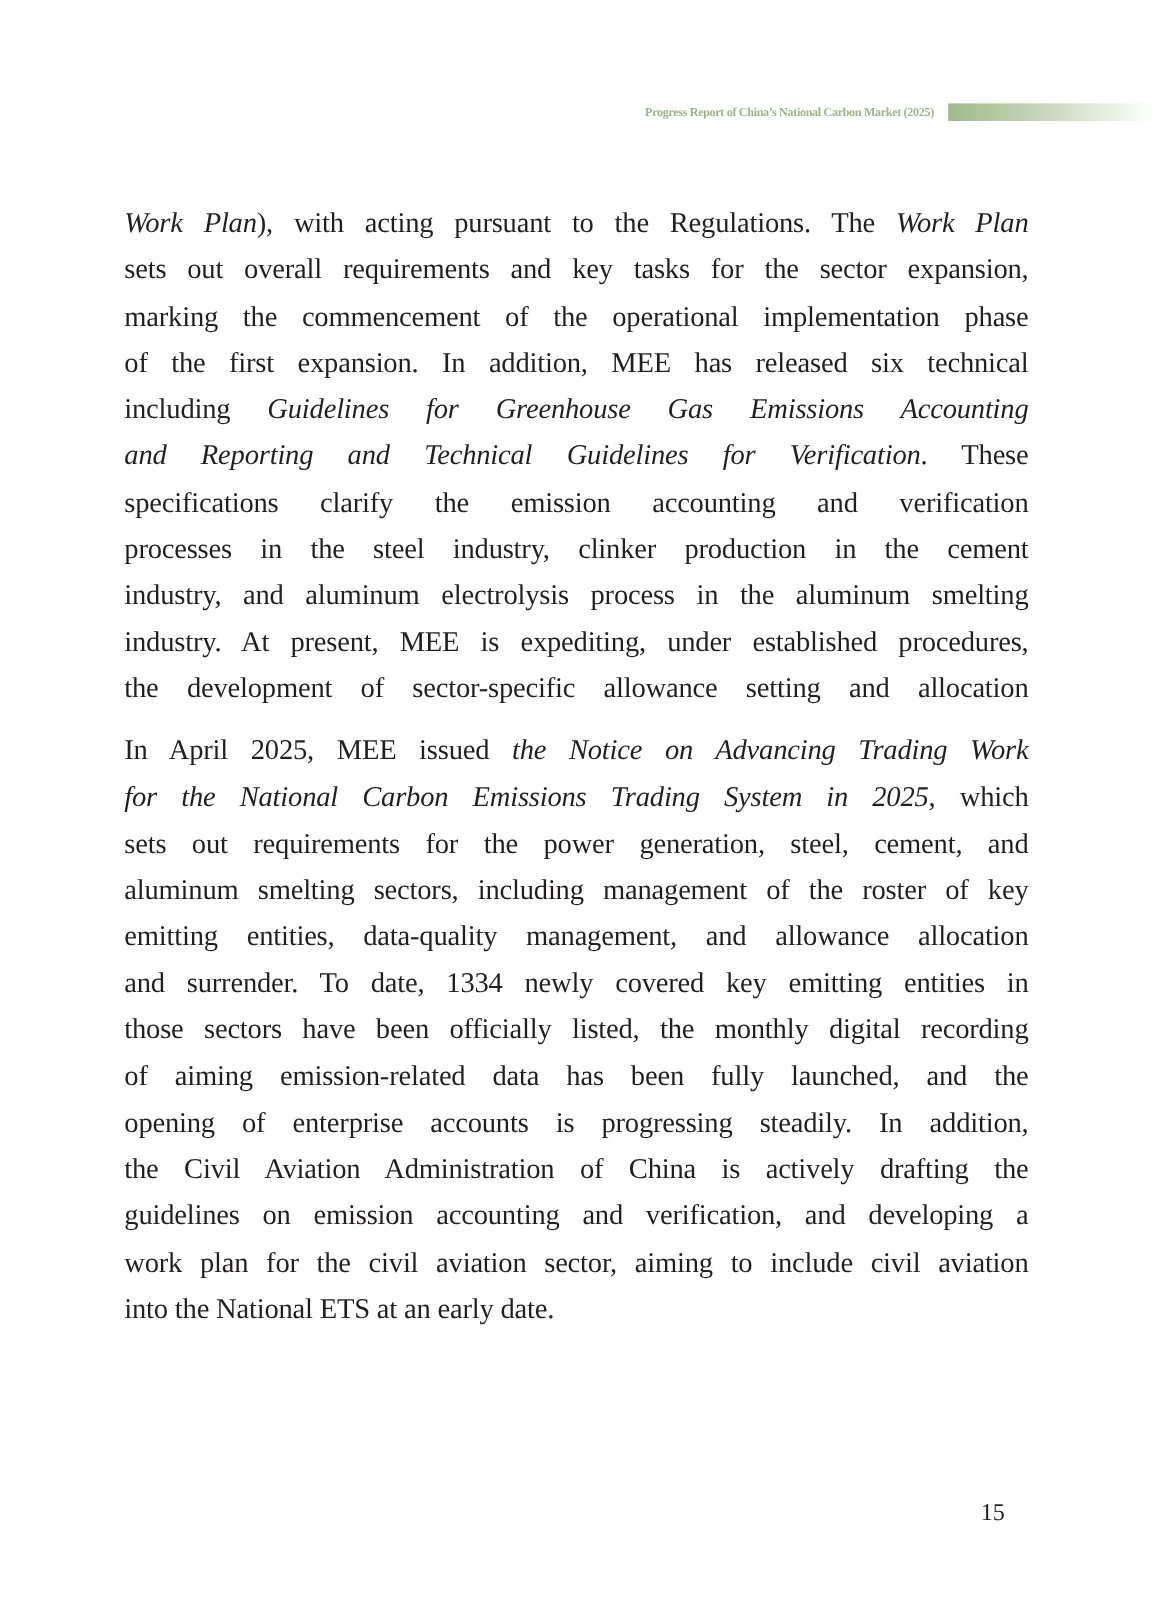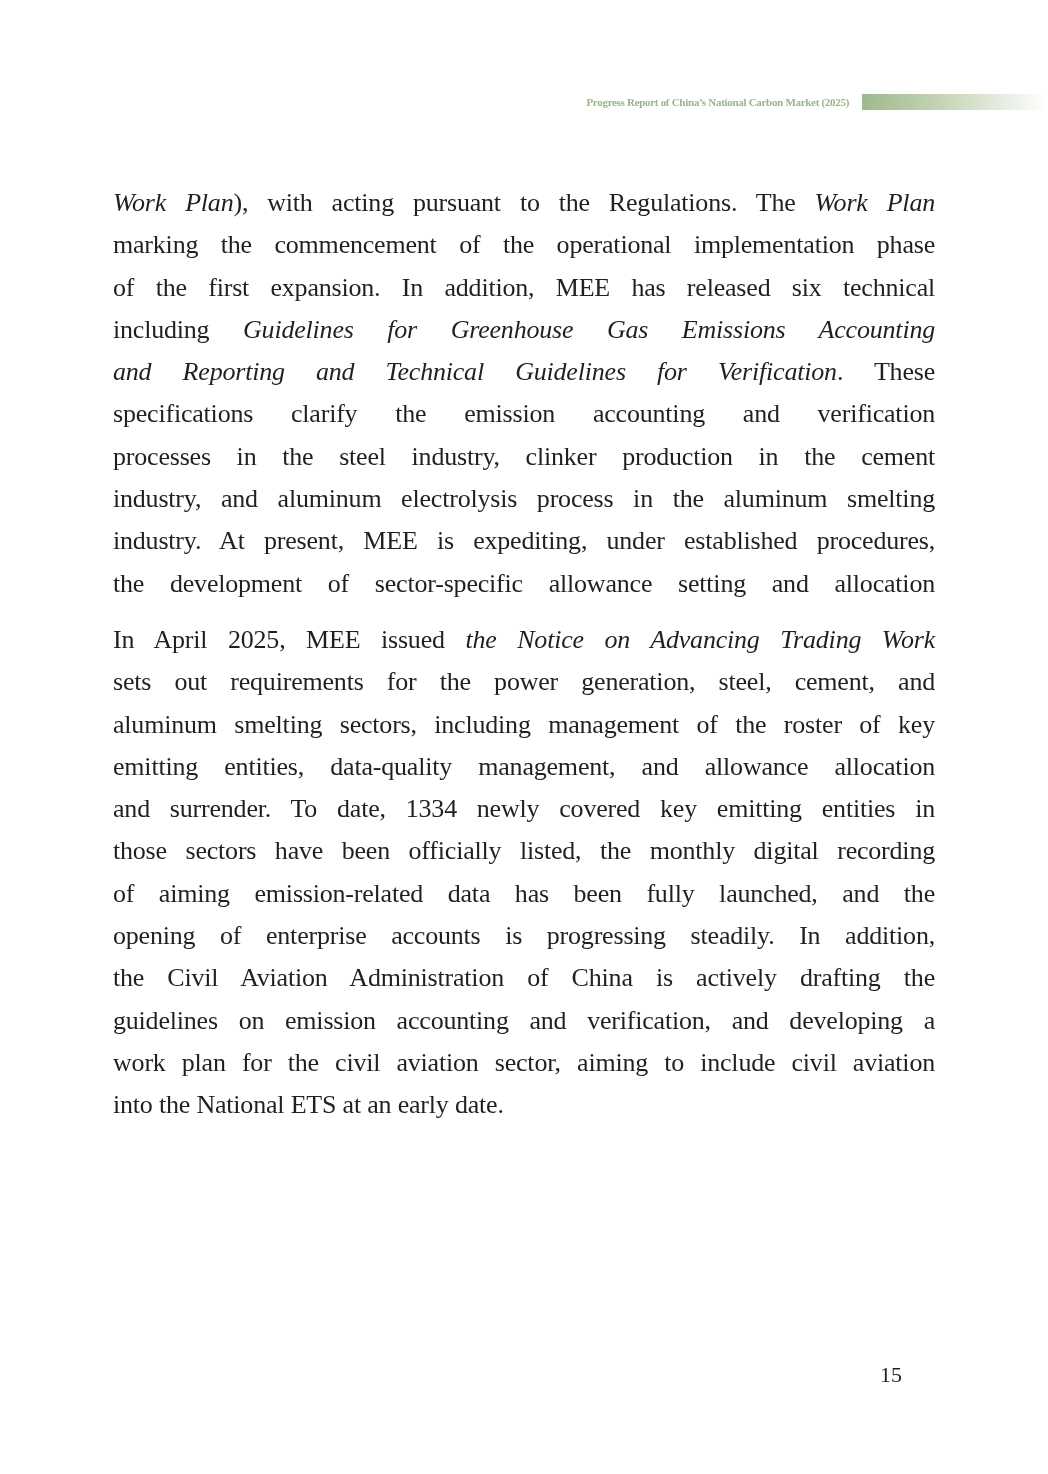--- a/index.html
+++ b/index.html
@@ -9,47 +9,49 @@
   .header-title { position:absolute; right:199px; top:0; font-size:11px; font-weight:bold;
                   color:#9db38a; letter-spacing:-0.3px; white-space:nowrap; line-height:20px; }
   .header-bar { position:absolute; left:862px; top:2px; width:186px; height:16px;
                 background:linear-gradient(to right, #9fb98c 0%, #c7d6b9 45%, #ffffff 100%); }
   .body-text { position:absolute; left:113px; top:166px; width:822px;margin-top:16px; }
   .line { display:block; height:42.3px; line-height:42.3px; font-size:26px;
           text-align:justify; text-align-last:justify; white-space:nowrap; letter-spacing:-0.2px; }
   .line.last { text-align-last:left; }
   .para-gap { height:14px; }
   em { font-style:italic; }
-  .page-number { position:absolute; top:1362px; left:880px; width:45px; text-align:left;
+  .page-number { position:absolute; top:1362px; left:880px; width:45px; text-align:center;
                  font-size:22px; color:#231f20; }
 </style>
 </head>
 <body>
 
 <div class="header">
   <span class="header-title">Progress Report of China’s National Carbon Market (2025)</span>
   <div class="header-bar"></div>
 </div>
 
 <div class="body-text" id="body-text">
     <div>
       <span class="line"><em>Work Plan</em><span>), with acting pursuant to the Regulations. The </span><em>Work Plan</em></span>
+      <span class="line"><span>sets out overall requirements and key tasks for the sector expansion,</span></span>
       <span class="line"><span>marking the commencement of the operational implementation phase</span></span>
       <span class="line"><span>of the first expansion. In addition, MEE has released six technical</span></span>
       <span class="line"><span>including </span><em>Guidelines for Greenhouse Gas Emissions Accounting</em></span>
       <span class="line"><em>and Reporting and Technical Guidelines for Verification</em><span>. These</span></span>
       <span class="line"><span>specifications clarify the emission accounting and verification</span></span>
       <span class="line"><span>processes in the steel industry, clinker production in the cement</span></span>
       <span class="line"><span>industry, and aluminum electrolysis process in the aluminum smelting</span></span>
       <span class="line"><span>industry. At present, MEE is expediting, under established procedures,</span></span>
       <span class="line"><span>the development of sector-specific allowance setting and allocation</span></span>
     </div>
     <div class="para-gap"></div>
     <div>
       <span class="line"><span>In April 2025, MEE issued </span><em>the Notice on Advancing Trading Work</em></span>
+      <span class="line"><em>for the National Carbon Emissions Trading System in 2025</em><span>, which</span></span>
       <span class="line"><span>sets out requirements for the power generation, steel, cement, and</span></span>
       <span class="line"><span>aluminum smelting sectors, including management of the roster of key</span></span>
       <span class="line"><span>emitting entities, data-quality management, and allowance allocation</span></span>
       <span class="line"><span>and surrender. To date, 1334 newly covered key emitting entities in</span></span>
       <span class="line"><span>those sectors have been officially listed, the monthly digital recording</span></span>
       <span class="line"><span>of aiming emission-related data has been fully launched, and the</span></span>
       <span class="line"><span>opening of enterprise accounts is progressing steadily. In addition,</span></span>
       <span class="line"><span>the Civil Aviation Administration of China is actively drafting the</span></span>
       <span class="line"><span>guidelines on emission accounting and verification, and developing a</span></span>
       <span class="line"><span>work plan for the civil aviation sector, aiming to include civil aviation</span></span>

